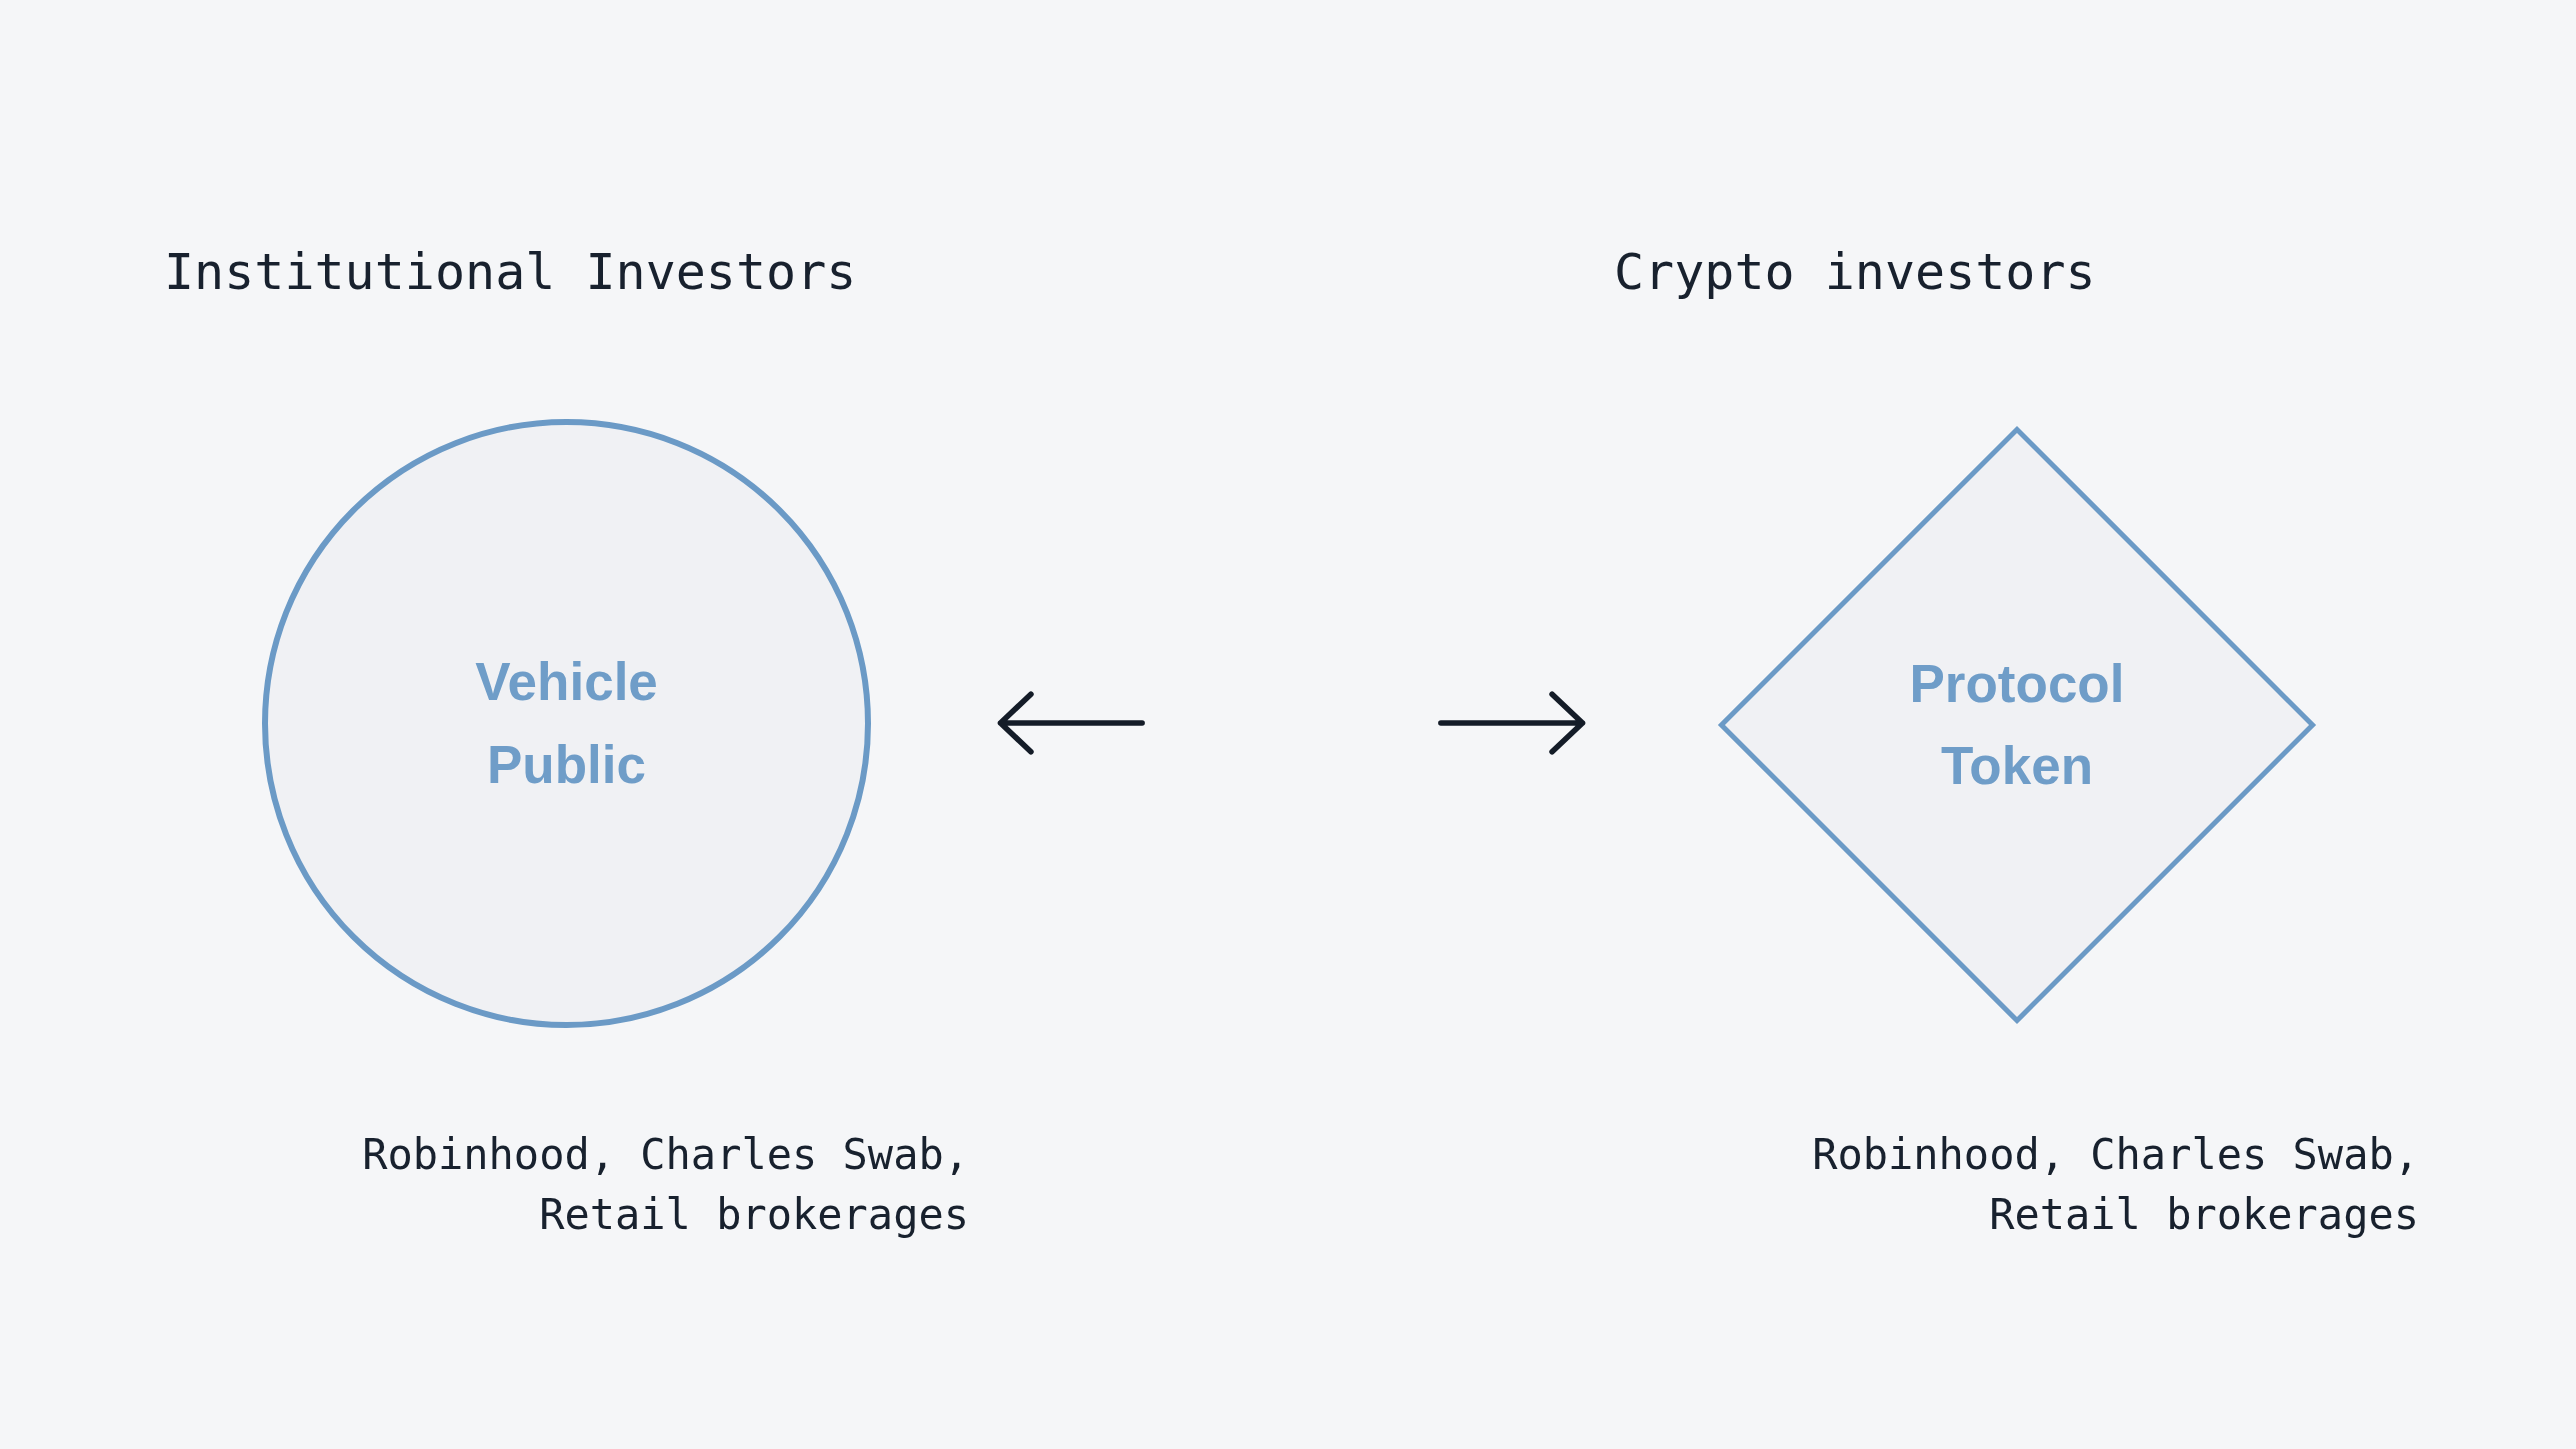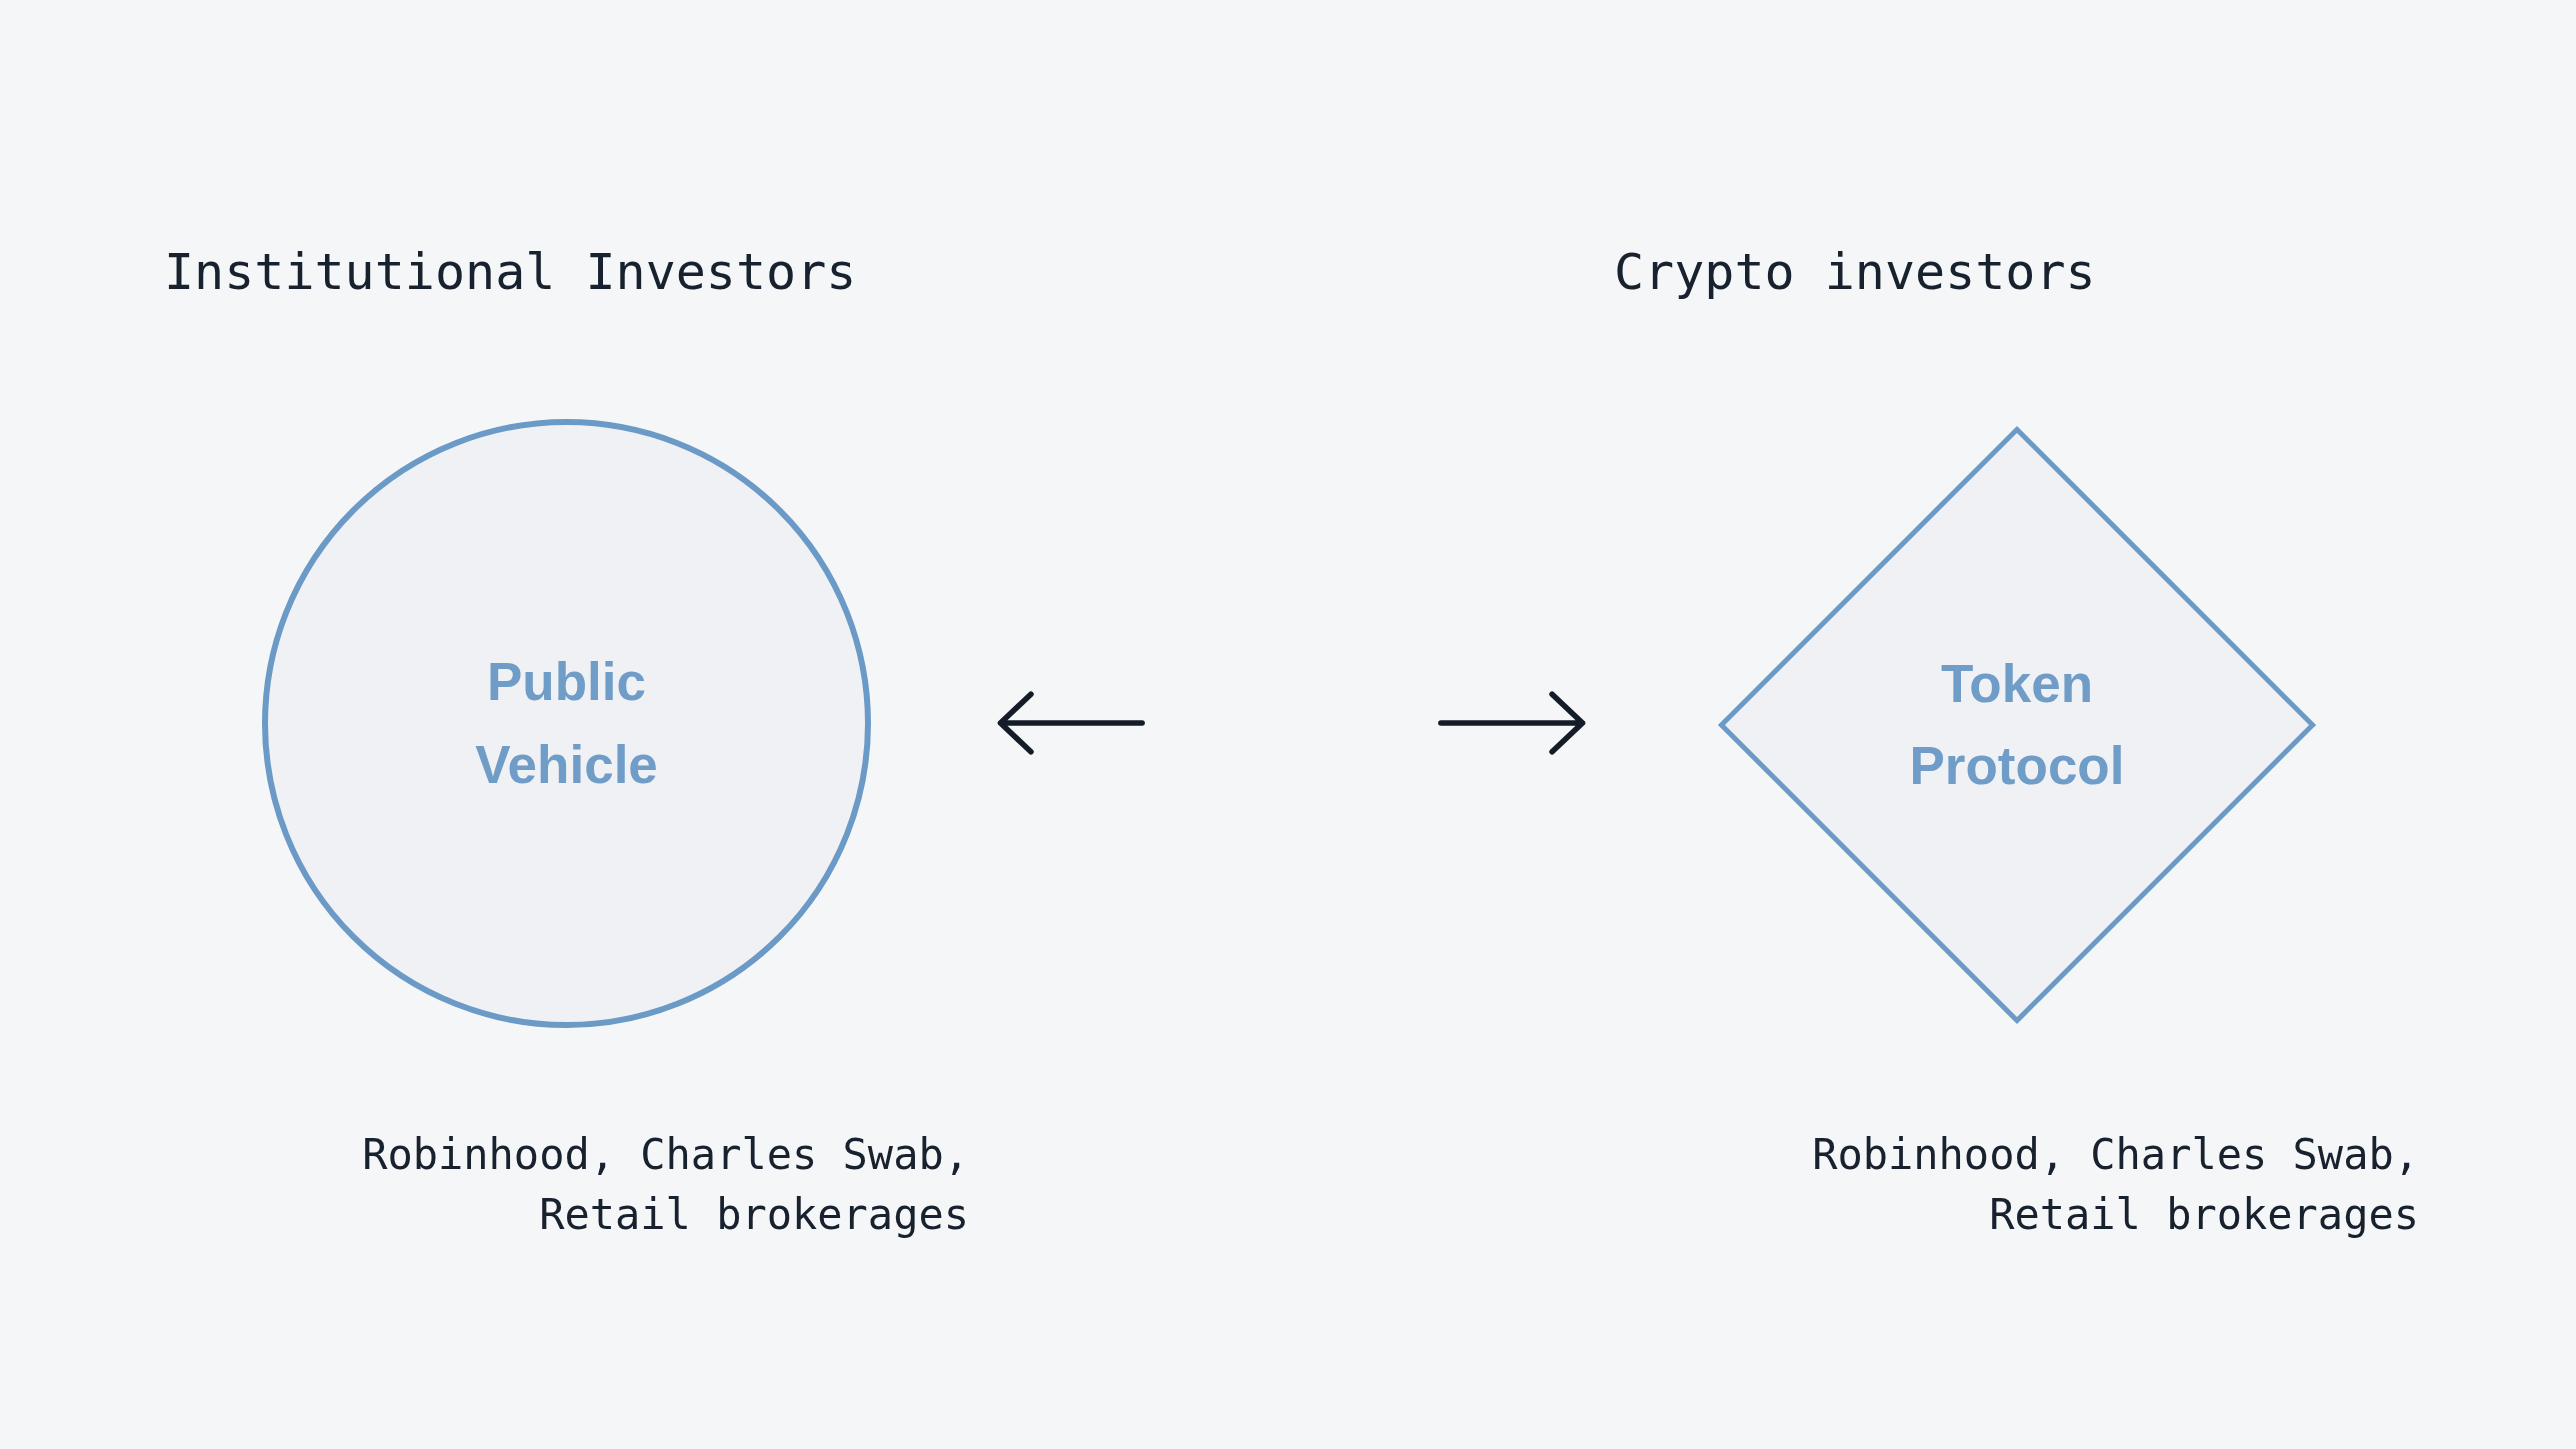--- a/index.html
+++ b/index.html
@@ -134,22 +134,22 @@
 </style>
 </head>
 <body>
 
 <div class="stage">
 
   <div class="group-header header-left">Institutional Investors</div>
 
   <div class="circle-shape">
     <div class="shape-label">
+      <span>Vehicle</span>
       <span>Public</span>
-      <span>Vehicle</span>
     </div>
   </div>
 
   <div class="group-caption caption-left">
     <span>Robinhood, Charles Swab,</span>
     <span>Retail brokerages</span>
   </div>
 
   <svg class="arrow-svg arrow-left-pos" width="153" height="72" viewBox="0 0 190 90" aria-hidden="true">
     <path d="M187 45 L10 45 M48 9 L10 45 L48 81"></path>
@@ -159,22 +159,22 @@
   <svg class="arrow-svg arrow-right-pos" width="153" height="72" viewBox="0 0 190 90" aria-hidden="true">
     <path d="M3 45 L180 45 M142 9 L180 45 L142 81"></path>
   </svg>
 
   <div class="group-header header-right">Crypto investors</div>
 
   <div class="diamond-wrap">
     <div class="diamond-square"></div>
     <div class="diamond-label-layer">
       <div class="shape-label">
+        <span>Protocol</span>
         <span>Token</span>
-        <span>Protocol</span>
       </div>
     </div>
   </div>
 
   <div class="group-caption caption-right">
     <span>Robinhood, Charles Swab,</span>
     <span>Retail brokerages</span>
   </div>
 
 </div>

